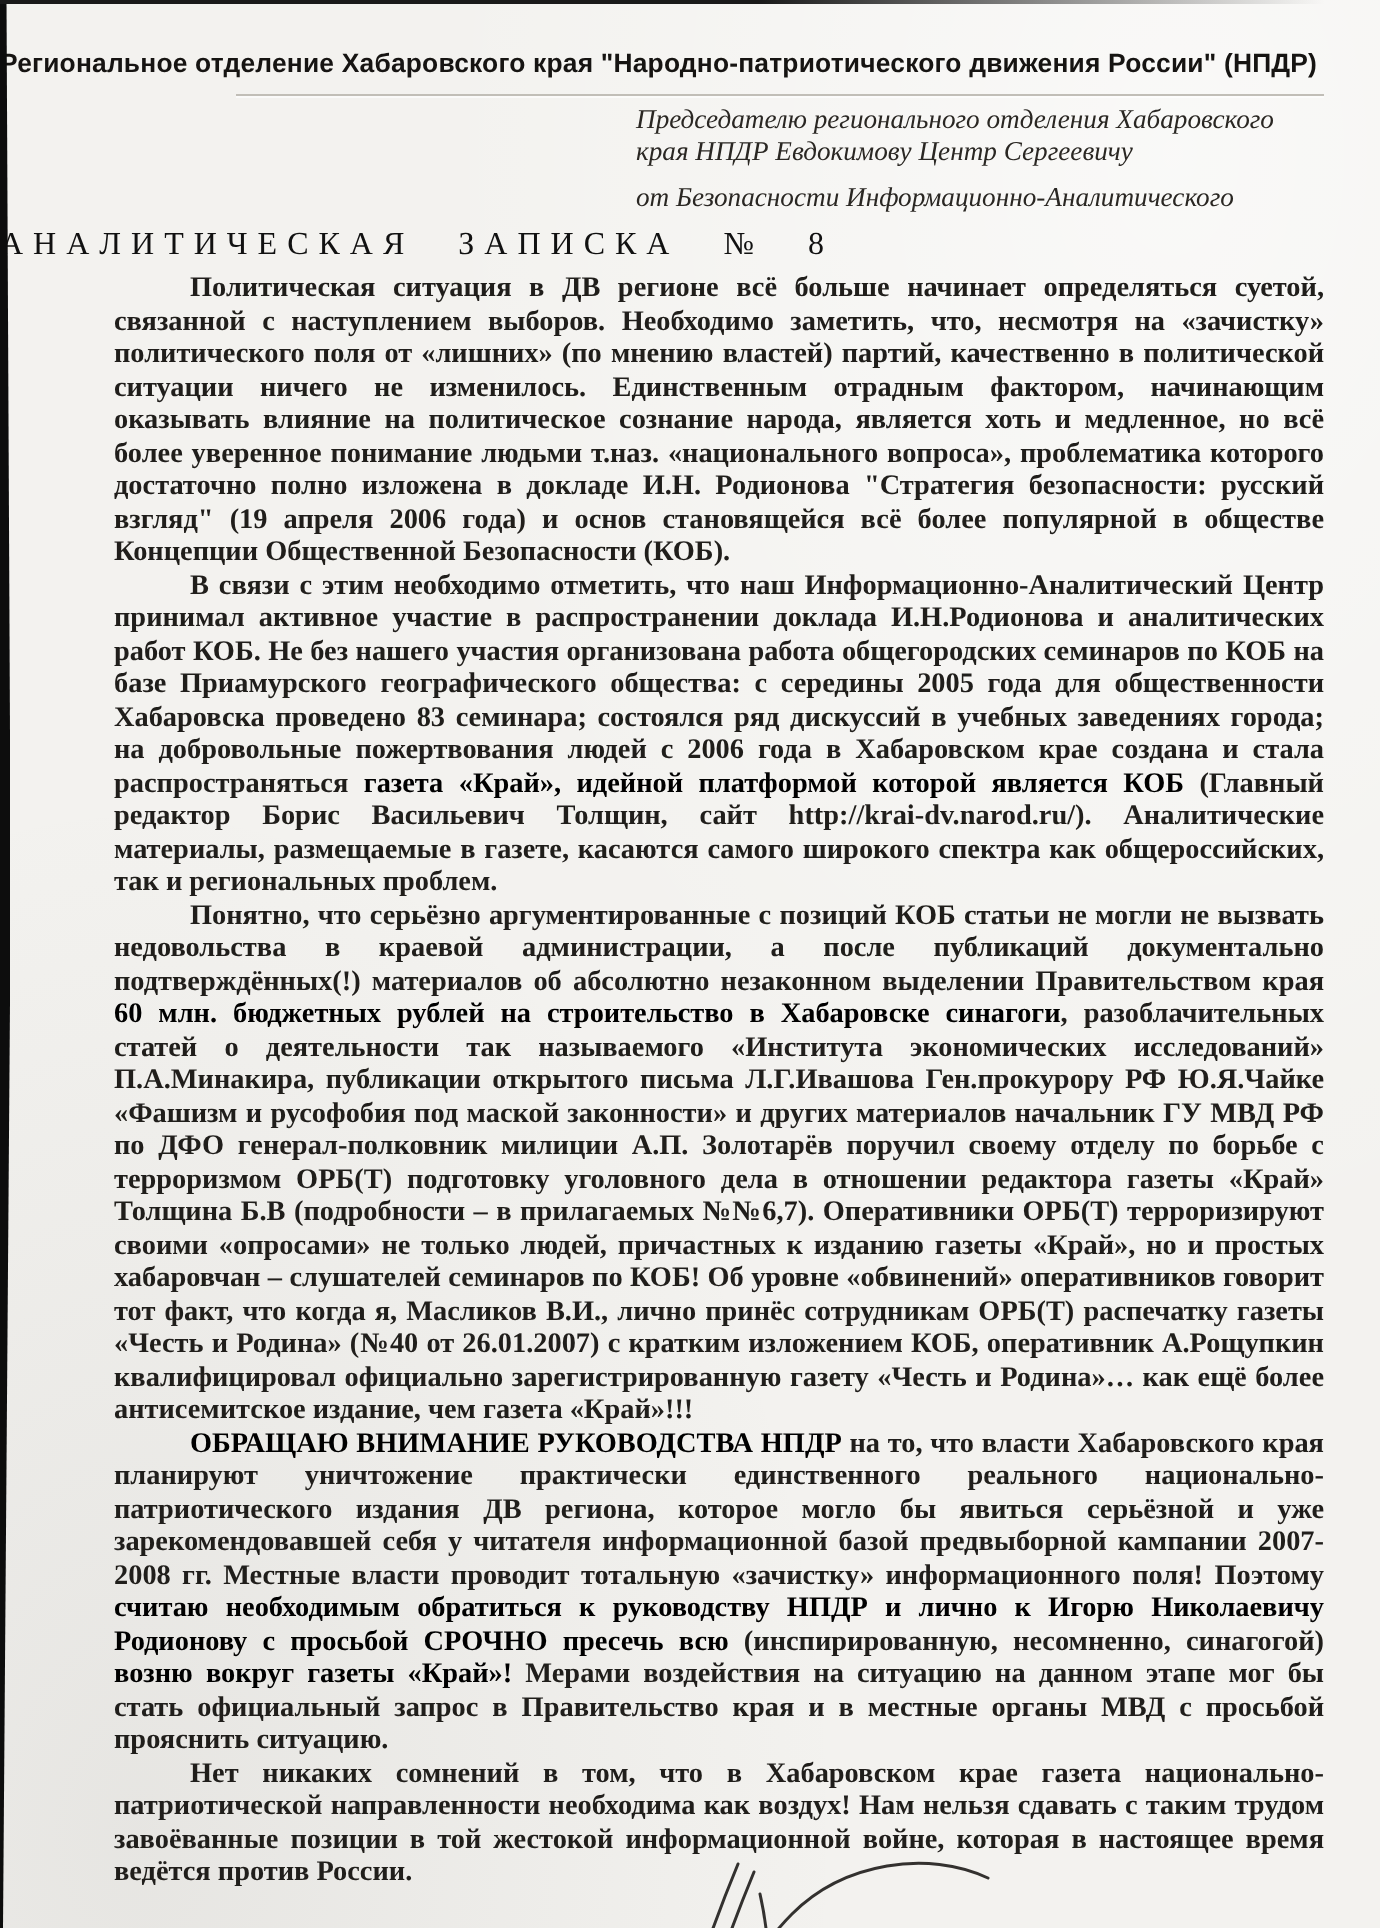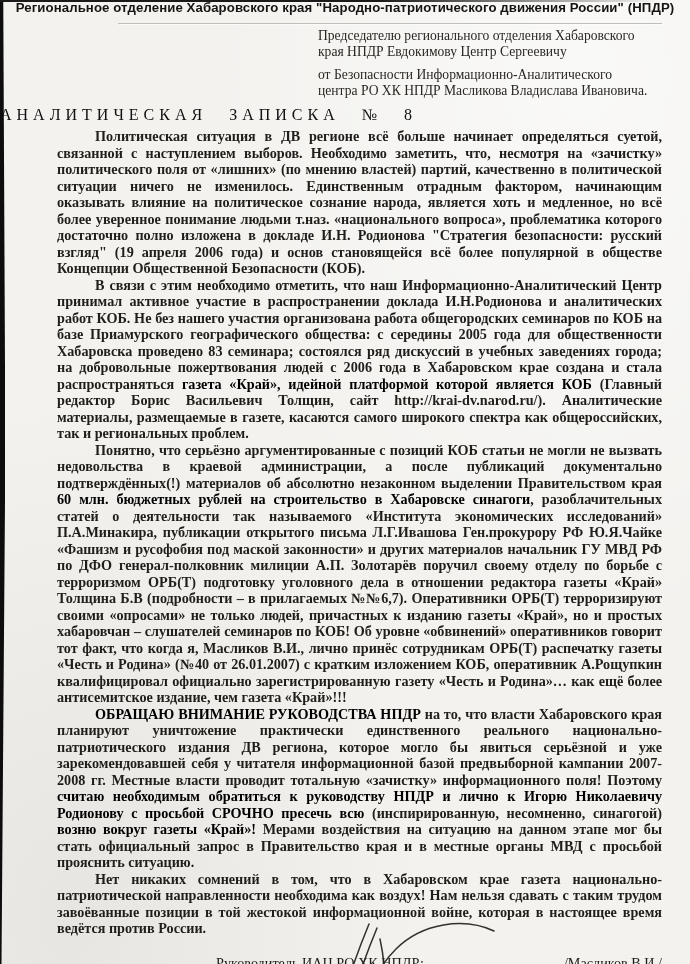--- a/index.html
+++ b/index.html
@@ -18,37 +18,38 @@
   .edge-left {
     position:absolute; left:0; top:0; bottom:0; width:5px;
     background:#0d0d0d;
     clip-path:polygon(0 0, 65% 0, 100% 38%, 100% 52%, 30% 100%, 0 100%);
   }
   .edge-top {
     position:absolute; left:0; top:0; height:2px; width:100%;
     background:linear-gradient(to right, #1a1a1a 0%, #1a1a1a 55%, rgba(26,26,26,0) 96%);
   }
   .org-header {
-    text-align:center;
+    padding-top:24px;
     font-family:"Liberation Sans", sans-serif;
     font-weight:bold;
     font-size:13.2px;
     letter-spacing:0.1px;
     color:#161412;
   }
   .header-rule {
     height:1px; background:#c1beb7;
     margin:8px 0 0 118px; width:544px;
     box-shadow:0 1px 0 rgba(255,255,255,0.6);
   }
   .addressee {
     margin:4px 40px 0 318px;
     font-size:13.6px;
     line-height:16px;
     color:#2a2723;
+    font-style:italic;
   }
   .addressee p { margin:0; }
   .addressee .gap { height:7px; }
   .doc-title {
     margin:6px 0 0 0;
     text-align:left;
     font-size:16px;
     font-weight:normal;
     letter-spacing:5px;
     word-spacing:13px;
@@ -106,21 +107,20 @@
 
   <div class="org-header">Региональное отделение Хабаровского края "Народно-патриотического движения России" (НПДР)</div>
 
   <div class="header-rule"></div>
 
   <div class="addressee">
     <p>Председателю регионального отделения Хабаровского</p>
     <p>края НПДР  Евдокимову Центр Сергеевичу</p>
     <div class="gap"></div>
     <p>от Безопасности Информационно-Аналитического</p>
-    <p>центра РО ХК НПДР Масликова Владислава Ивановича.</p>
   </div>
 
   <h1 class="doc-title">АНАЛИТИЧЕСКАЯ ЗАПИСКА № 8</h1>
 
   <div class="body-text">
     <p><span>Политическая ситуация в ДВ регионе всё больше начинает определяться суетой, связанной с наступлением выборов. Необходимо заметить, что, несмотря на «зачистку» политического поля от «лишних» (по мнению властей) партий, качественно в политической ситуации ничего не изменилось. Единственным отрадным фактором, начинающим оказывать влияние на политическое сознание народа, является хоть и медленное, но всё более уверенное понимание людьми т.наз. «национального вопроса», проблематика которого достаточно полно изложена в докладе И.Н. Родионова "Стратегия безопасности: русский взгляд" (19 апреля 2006 года) и основ становящейся всё более популярной в обществе Концепции Общественной Безопасности (КОБ).</span></p>
     <p><span>В связи с этим необходимо отметить, что наш Информационно-Аналитический Центр принимал активное участие в распространении доклада И.Н.Родионова и аналитических работ КОБ. Не без нашего участия организована работа общегородских семинаров по КОБ на базе Приамурского географического общества: с середины 2005 года для общественности Хабаровска проведено 83 семинара; состоялся ряд дискуссий в учебных заведениях города; на добровольные пожертвования людей с 2006 года в Хабаровском крае создана и стала распространяться </span><b>газета «Край», идейной платформой которой является КОБ</b><span> (Главный редактор Борис Васильевич Толщин, сайт http://krai-dv.narod.ru/). Аналитические материалы, размещаемые в газете, касаются самого широкого спектра как общероссийских, так и региональных проблем.</span></p>
     <p><span>Понятно, что серьёзно аргументированные с позиций КОБ статьи не могли не вызвать недовольства в краевой администрации, а после публикаций документально подтверждённых(!) материалов об абсолютно незаконном выделении Правительством края </span><b>60 млн. бюджетных рублей на строительство в Хабаровске синагоги</b><span>, разоблачительных статей о деятельности так называемого «Института экономических исследований» П.А.Минакира, публикации открытого письма Л.Г.Ивашова Ген.прокурору РФ Ю.Я.Чайке «Фашизм и русофобия под маской законности» и других материалов начальник ГУ МВД РФ по ДФО генерал-полковник милиции А.П. Золотарёв поручил своему отделу по борьбе с терроризмом ОРБ(Т) подготовку уголовного дела в отношении редактора газеты «Край» Толщина Б.В (подробности – в прилагаемых №№6,7). Оперативники ОРБ(Т) терроризируют своими «опросами» не только людей, причастных к изданию газеты «Край», но и простых хабаровчан – слушателей семинаров по КОБ! Об уровне «обвинений» оперативников говорит тот факт, что когда я, Масликов В.И., лично принёс сотрудникам ОРБ(Т) распечатку газеты «Честь и Родина» (№40 от 26.01.2007) с кратким изложением КОБ, оперативник А.Рощупкин квалифицировал официально зарегистрированную газету «Честь и Родина»… как ещё более антисемитское издание, чем газета «Край»!!!</span></p>
     <p><b>ОБРАЩАЮ ВНИМАНИЕ РУКОВОДСТВА НПДР</b><span> на то, что власти Хабаровского края планируют уничтожение практически единственного реального национально-патриотического издания ДВ региона, которое могло бы явиться серьёзной и уже зарекомендовавшей себя у читателя информационной базой предвыборной кампании 2007-2008 гг. Местные власти проводит тотальную «зачистку» информационного поля! Поэтому </span><b>считаю необходимым обратиться к руководству НПДР и лично к Игорю Николаевичу Родионову с просьбой СРОЧНО пресечь всю</b><span> (инспирированную, несомненно, синагогой) </span><b>возню вокруг газеты «Край»!</b><span> Мерами воздействия на ситуацию на данном этапе мог бы стать официальный запрос в Правительство края и в местные органы МВД с просьбой прояснить ситуацию.</span></p>
     <p><span>Нет никаких сомнений в том, что в Хабаровском крае газета национально-патриотической направленности необходима как воздух! Нам нельзя сдавать с таким трудом завоёванные позиции в той жестокой информационной войне, которая в настоящее время ведётся против России.</span></p>

